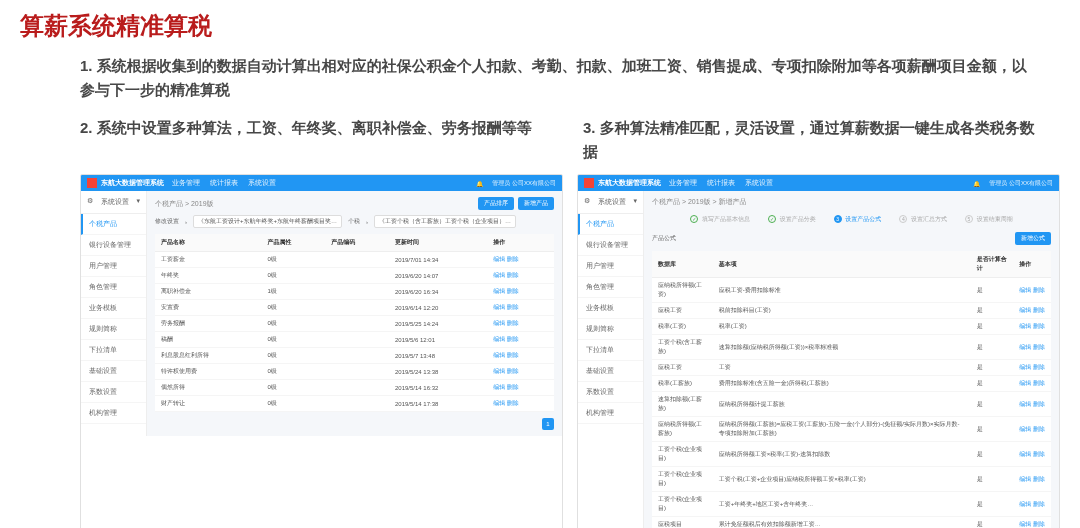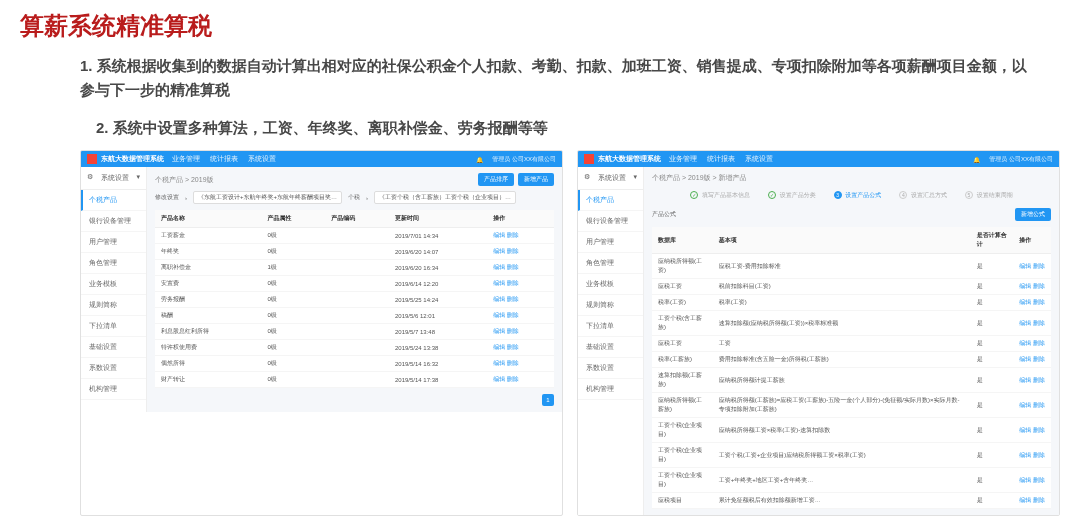--- a/index.html
+++ b/index.html
@@ -1,20 +1,20 @@
 <!DOCTYPE html>
 <html><head>
   <meta charset="utf-8">
   <style>
     * { box-sizing: border-box; margin: 0; padding: 0; }
     body { font-family: "Microsoft YaHei", sans-serif; background: #fff; width: 1080px; padding: 10px 20px; color: #333; }
     .slide-title { font-size: 24px; font-weight: bold; color: #b91c1c; margin-bottom: 12px; }
     .desc { margin-bottom: 8px; }
     .desc-1 { font-size: 15px; font-weight: bold; margin-left: 60px; margin-right: 30px; line-height: 1.6; color: #474747; margin-bottom: 14px; }
-    .desc-row { display: flex; gap: 46px; margin-left: 76px; margin-right: 20px; margin-bottom: 10px; }
+    .desc-row { display: flex; gap: 46px; margin-left: 60px; margin-right: 20px; margin-bottom: 10px; }
     .desc-col { flex: 1; font-size: 15px; font-weight: bold; color: #474747; line-height: 1.6; }
     .screens { display: flex; gap: 14px; margin-left: 60px; }
     .screen { flex: 1; border: 1px solid #e0e0e0; background: #fff; font-size: 7px; border-radius: 2px; overflow: hidden; }
     .topbar { background: #2196f3; color: #fff; display: flex; align-items: center; padding: 3px 6px; }
     .logo-sq { width: 10px; height: 10px; background: #f44336; margin-right: 4px; }
     .brand { font-weight: bold; margin-right: 8px; }
     .topnav { display: flex; gap: 10px; }
     .topnav-item { color: #e3f2fd; }
     .topright { margin-left: auto; display: flex; gap: 8px; align-items: center; color: #e3f2fd; font-size: 6px; }
     .body { display: flex; background: #f5f7fa; }
@@ -47,20 +47,21 @@
   </style>
 </head>
 <body>
 
 <div class="slide-title">算薪系统精准算税</div>
 
 <div class="desc">
   <div class="desc-1">1. 系统根据收集到的数据自动计算出相对应的社保公积金个人扣款、考勤、扣款、加班工资、销售提成、专项扣除附加等各项薪酬项目金额，以参与下一步的精准算税</div>
   <div class="desc-row">
     <div class="desc-col">2. 系统中设置多种算法，工资、年终奖、离职补偿金、劳务报酬等等</div>
+    <div class="desc-col">3. 多种算法精准匹配，灵活设置，通过算薪数据一键生成各类税务数据</div>
   </div>
 </div>
 
 <div class="screens">
 
   <div class="screen">
     <div class="topbar">
       <div class="logo-sq"></div>
       <div class="brand">东航大数据管理系统</div>
       <div class="topnav">

